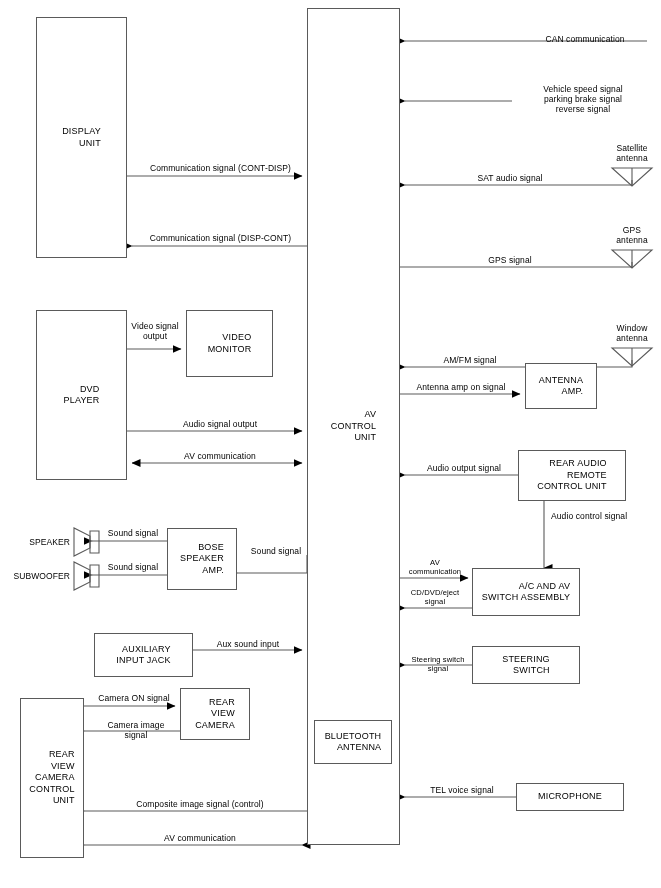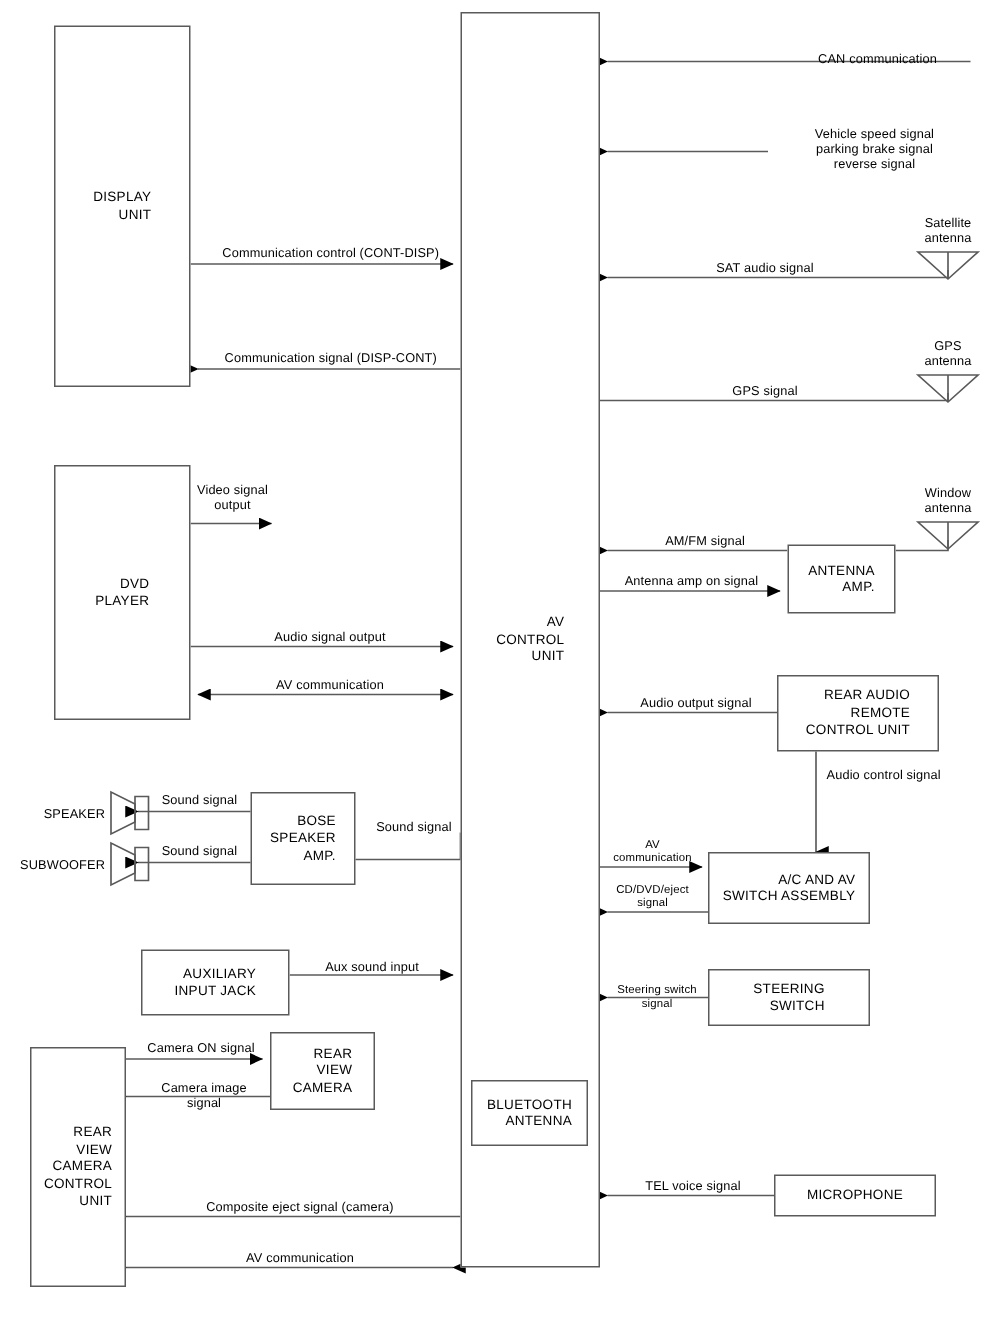--- a/index.html
+++ b/index.html
@@ -148,20 +148,22 @@
   <div class="box" style="left:36px; top:17px; width:91px; height:241px;">DISPLAY
 UNIT</div>
 
   <div class="box" style="left:307px; top:8px; width:93px; height:837px;">AV
 CONTROL
 UNIT</div>
 
   <div class="box" style="left:36px; top:310px; width:91px; height:170px;">DVD
 PLAYER</div>
 
+  <div class="box" style="left:186px; top:310px; width:87px; height:67px;">VIDEO
+MONITOR</div>
 
   <div class="box" style="left:167px; top:528px; width:70px; height:62px;">BOSE
 SPEAKER
 AMP.</div>
 
   <div class="box" style="left:94px; top:633px; width:99px; height:44px; border-color:#5a5a5a;">AUXILIARY
 INPUT JACK</div>
 
   <div class="box" style="left:180px; top:688px; width:70px; height:52px;">REAR
 VIEW
@@ -197,21 +199,21 @@
 
   <div class="lbl" style="left:600px; top:143px; width:64px;">Satellite
 antenna</div>
 
   <div class="lbl" style="left:600px; top:225px; width:64px;">GPS
 antenna</div>
 
   <div class="lbl" style="left:600px; top:323px; width:64px;">Window
 antenna</div>
 
-  <div class="lbl" style="left:133px; top:163px; width:175px;">Communication control (CONT-DISP)</div>
+  <div class="lbl" style="left:133px; top:163px; width:175px;">Communication signal (CONT-DISP)</div>
 
   <div class="lbl" style="left:133px; top:233px; width:175px;">Communication signal (DISP-CONT)</div>
 
   <div class="lbl" style="left:520px; top:34px; width:130px;">CAN communication</div>
 
   <div class="lbl" style="left:508px; top:84px; width:150px;">Vehicle speed signal
 parking brake signal
 reverse signal</div>
 
   <div class="lbl" style="left:420px; top:173px; width:180px;">SAT audio signal</div>
@@ -248,21 +250,21 @@
   <div class="lbl" style="left:200px; top:639px; width:96px;">Aux sound input</div>
 
   <div class="lbl tiny" style="left:404px; top:655px; width:68px;">Steering switch
 signal</div>
 
   <div class="lbl" style="left:88px; top:693px; width:92px;">Camera ON signal</div>
 
   <div class="lbl" style="left:92px; top:720px; width:88px;">Camera image
 signal</div>
 
-  <div class="lbl" style="left:110px; top:799px; width:180px;">Composite eject signal (camera)</div>
+  <div class="lbl" style="left:110px; top:799px; width:180px;">Composite image signal (control)</div>
 
   <div class="lbl" style="left:110px; top:833px; width:180px;">AV communication</div>
 
   <div class="lbl" style="left:412px; top:785px; width:100px;">TEL voice signal</div>
 
   <div class="code" style="left:594px; top:866px;margin-top:40px;">AWNIA1867GB</div>
 
 </div>
 
 </body></html>

